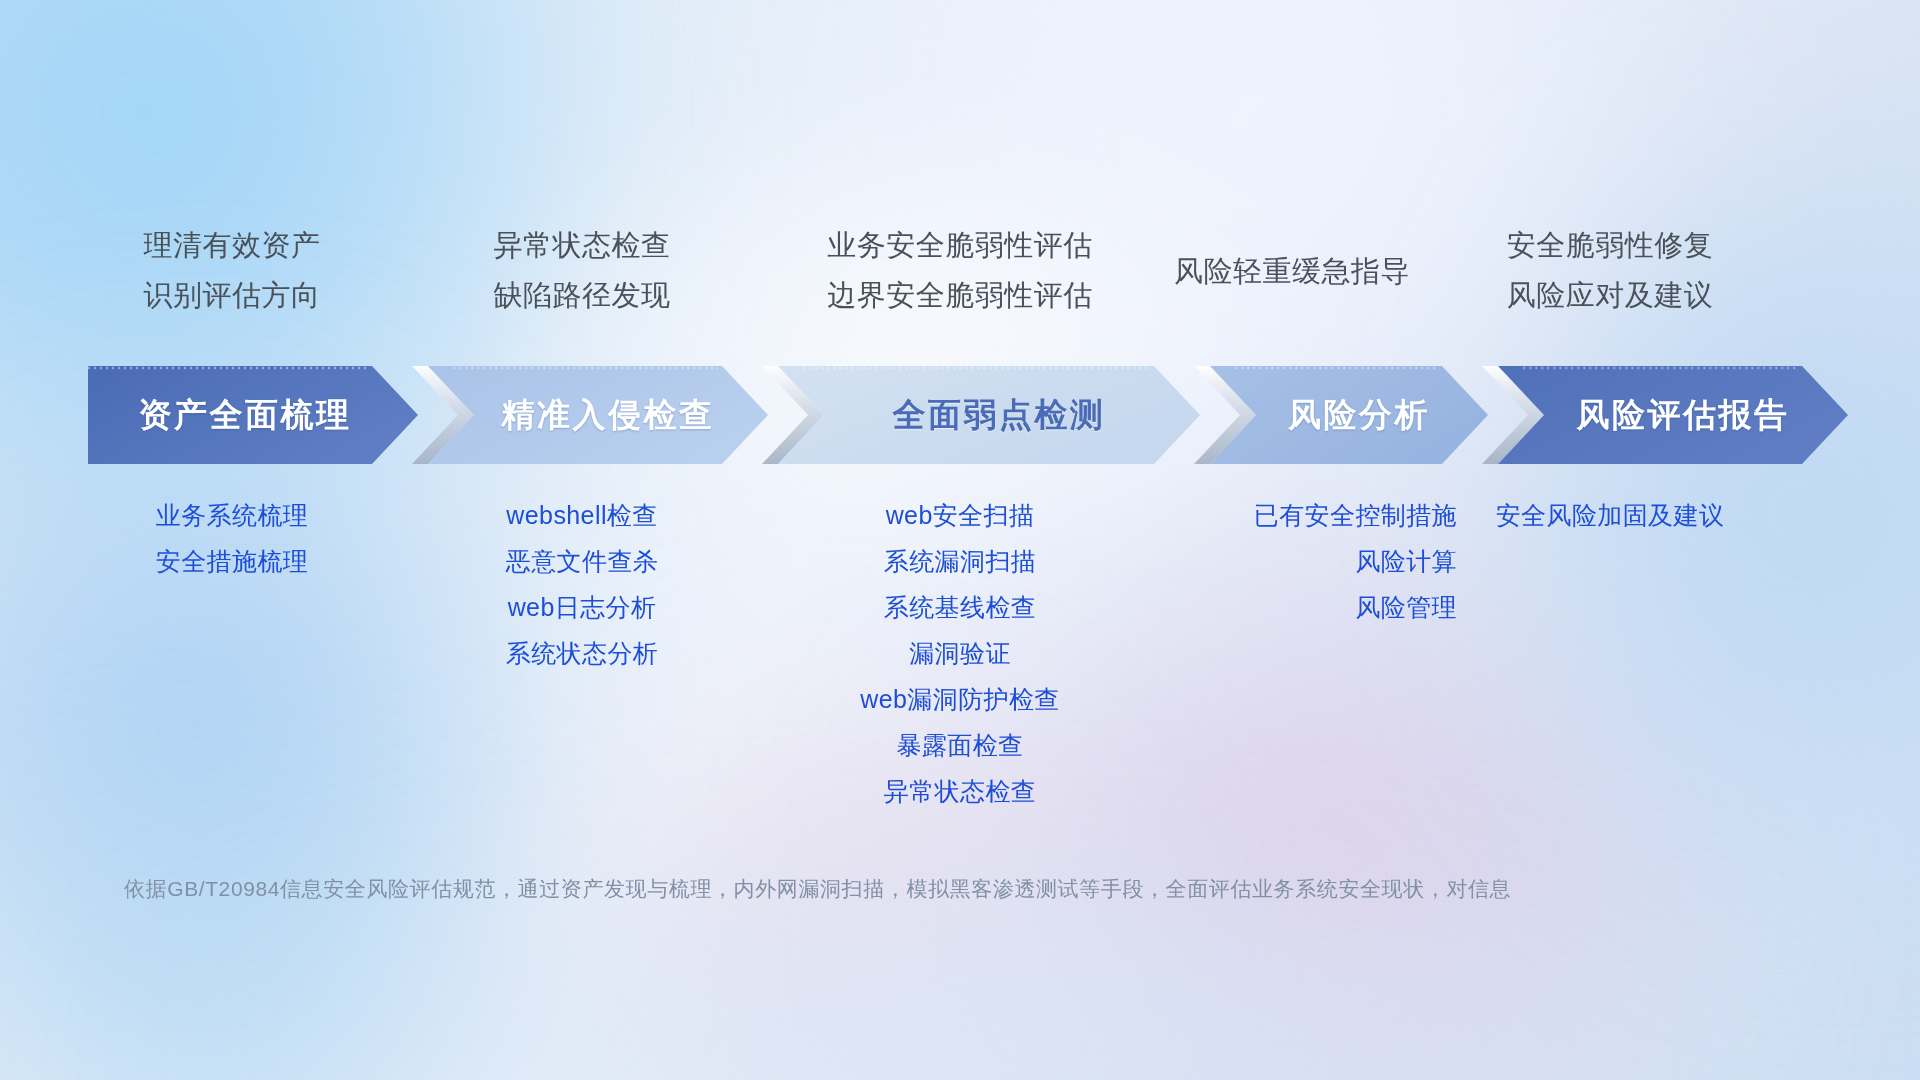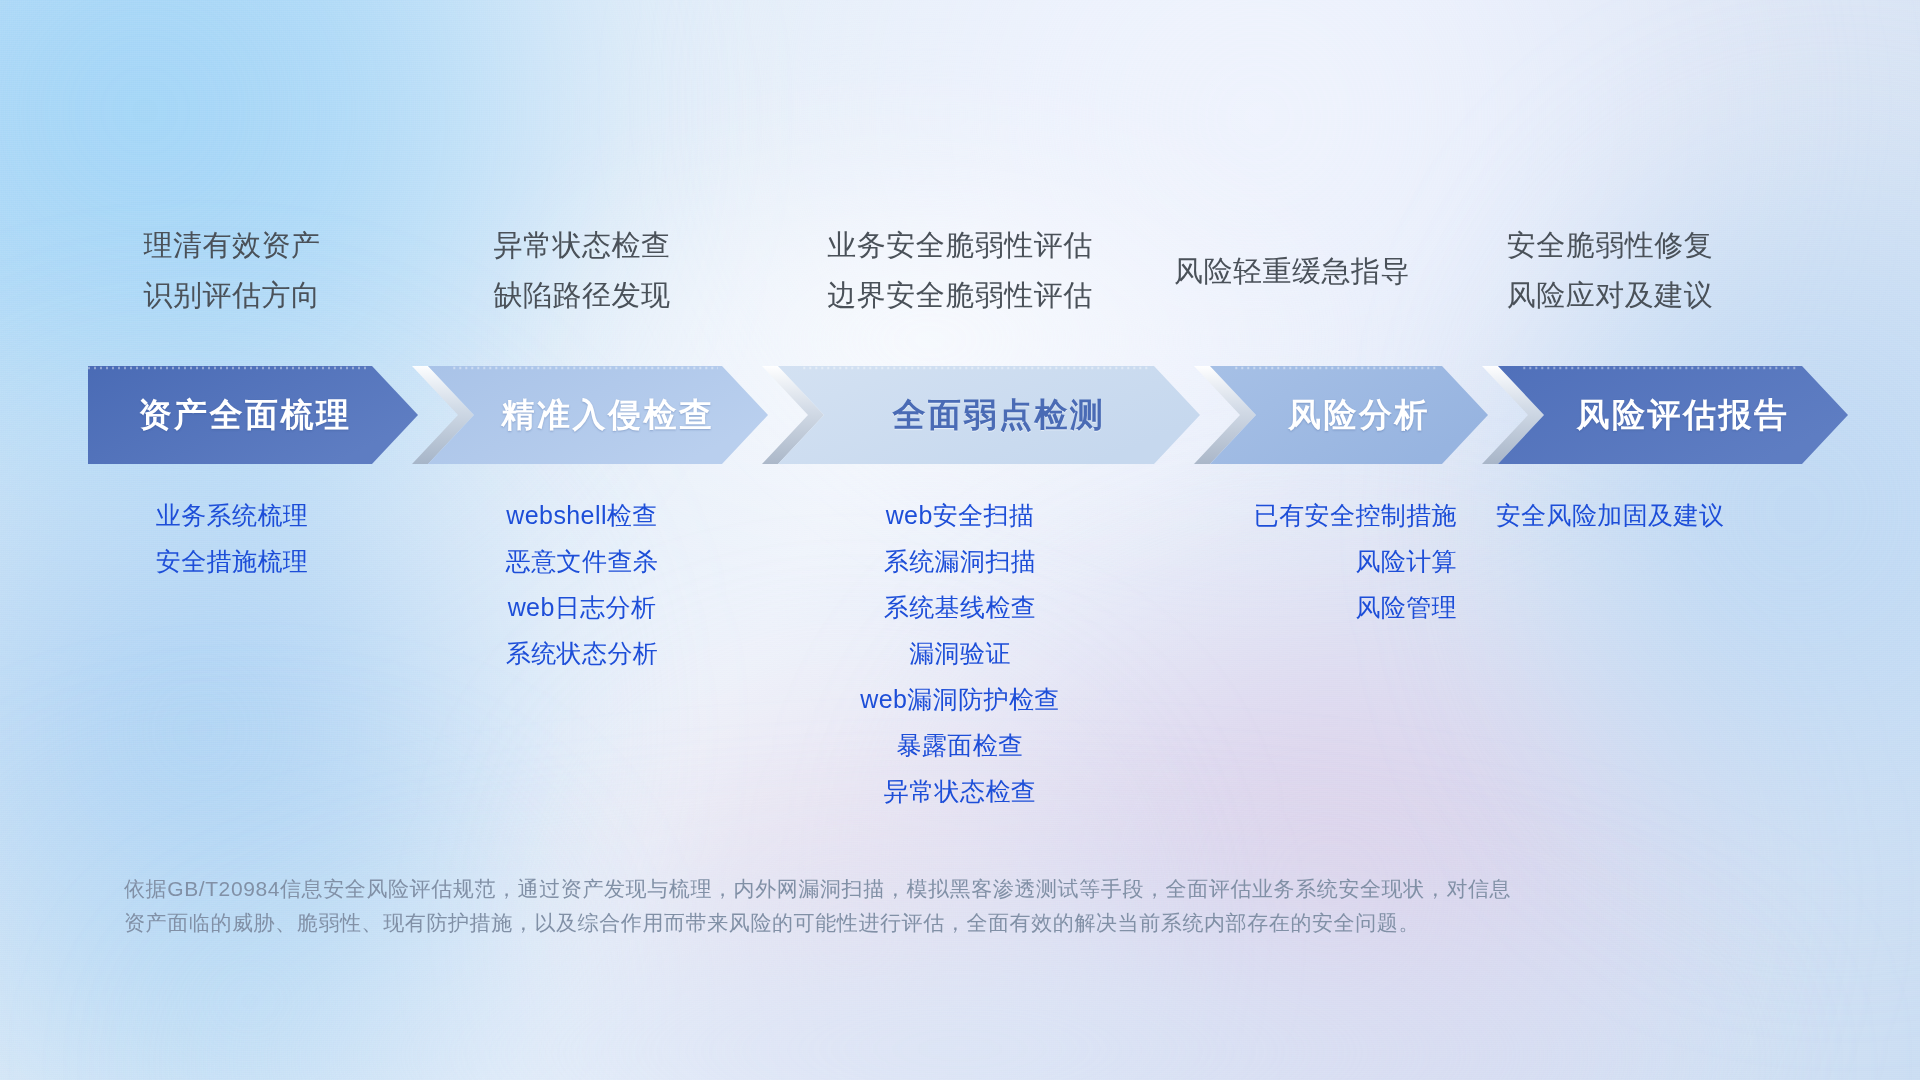--- a/index.html
+++ b/index.html
@@ -306,16 +306,15 @@
         <div class="bot-line">风险计算</div>
         <div class="bot-line">风险管理</div>
       </div>
       <div class="bot-col" style="position: absolute; left: 1420px; width: 380px; top: 0px;">
         <div class="bot-line">安全风险加固及建议</div>
       </div>
     </div>
 
   <div id="footer">
     <div class="footer-line">依据GB/T20984信息安全风险评估规范，通过资产发现与梳理，内外网漏洞扫描，模拟黑客渗透测试等手段，全面评估业务系统安全现状，对信息</div>
-    <div class="footer-line">资产面临的威胁、脆弱性、现有防护措施，以及综合作用而带来风险的可能性进行评估，全面有效的解决当前系统内部存在的安全问题。</div>
   </div>
 
 </div>
 
 </body></html>

